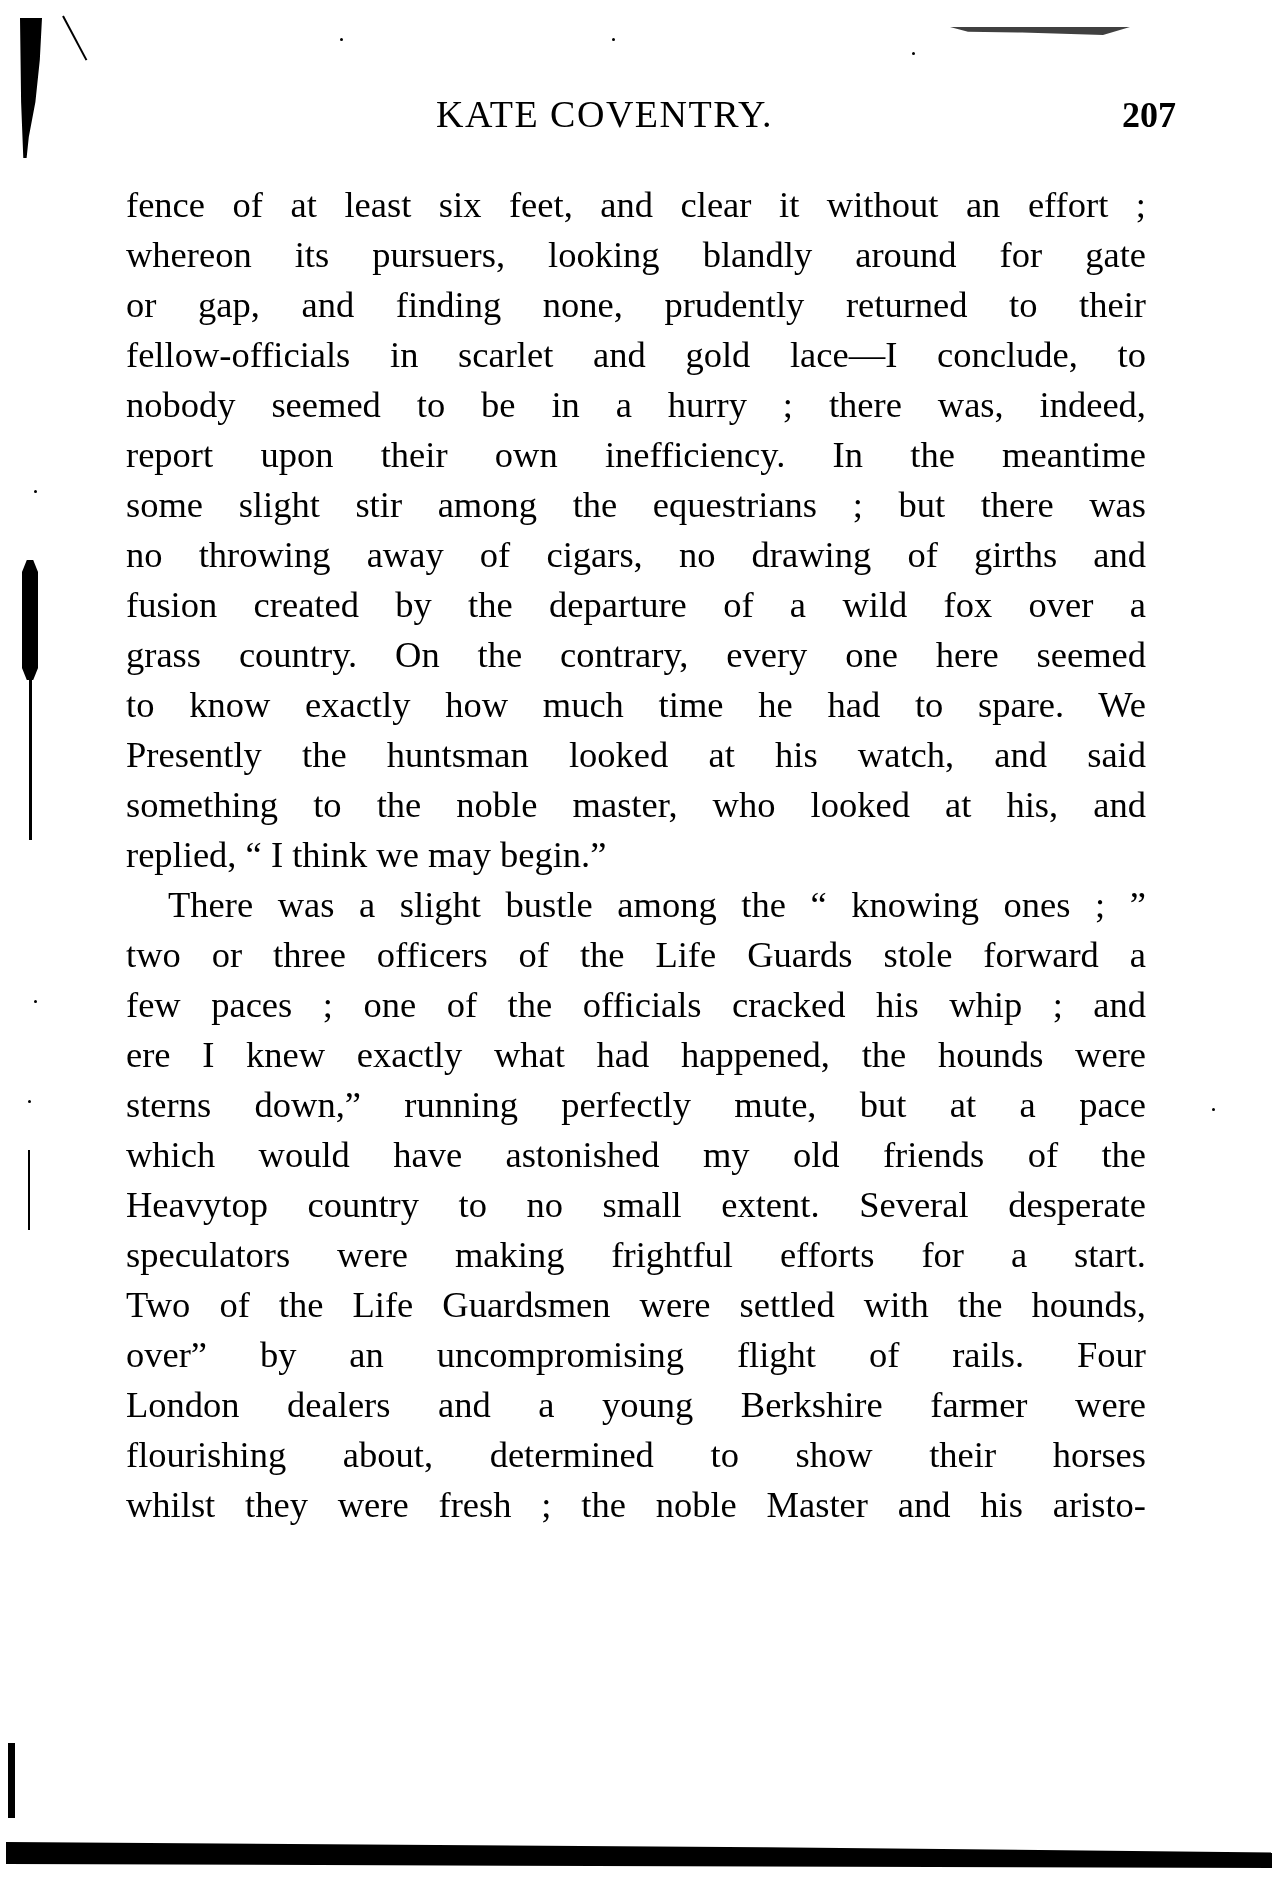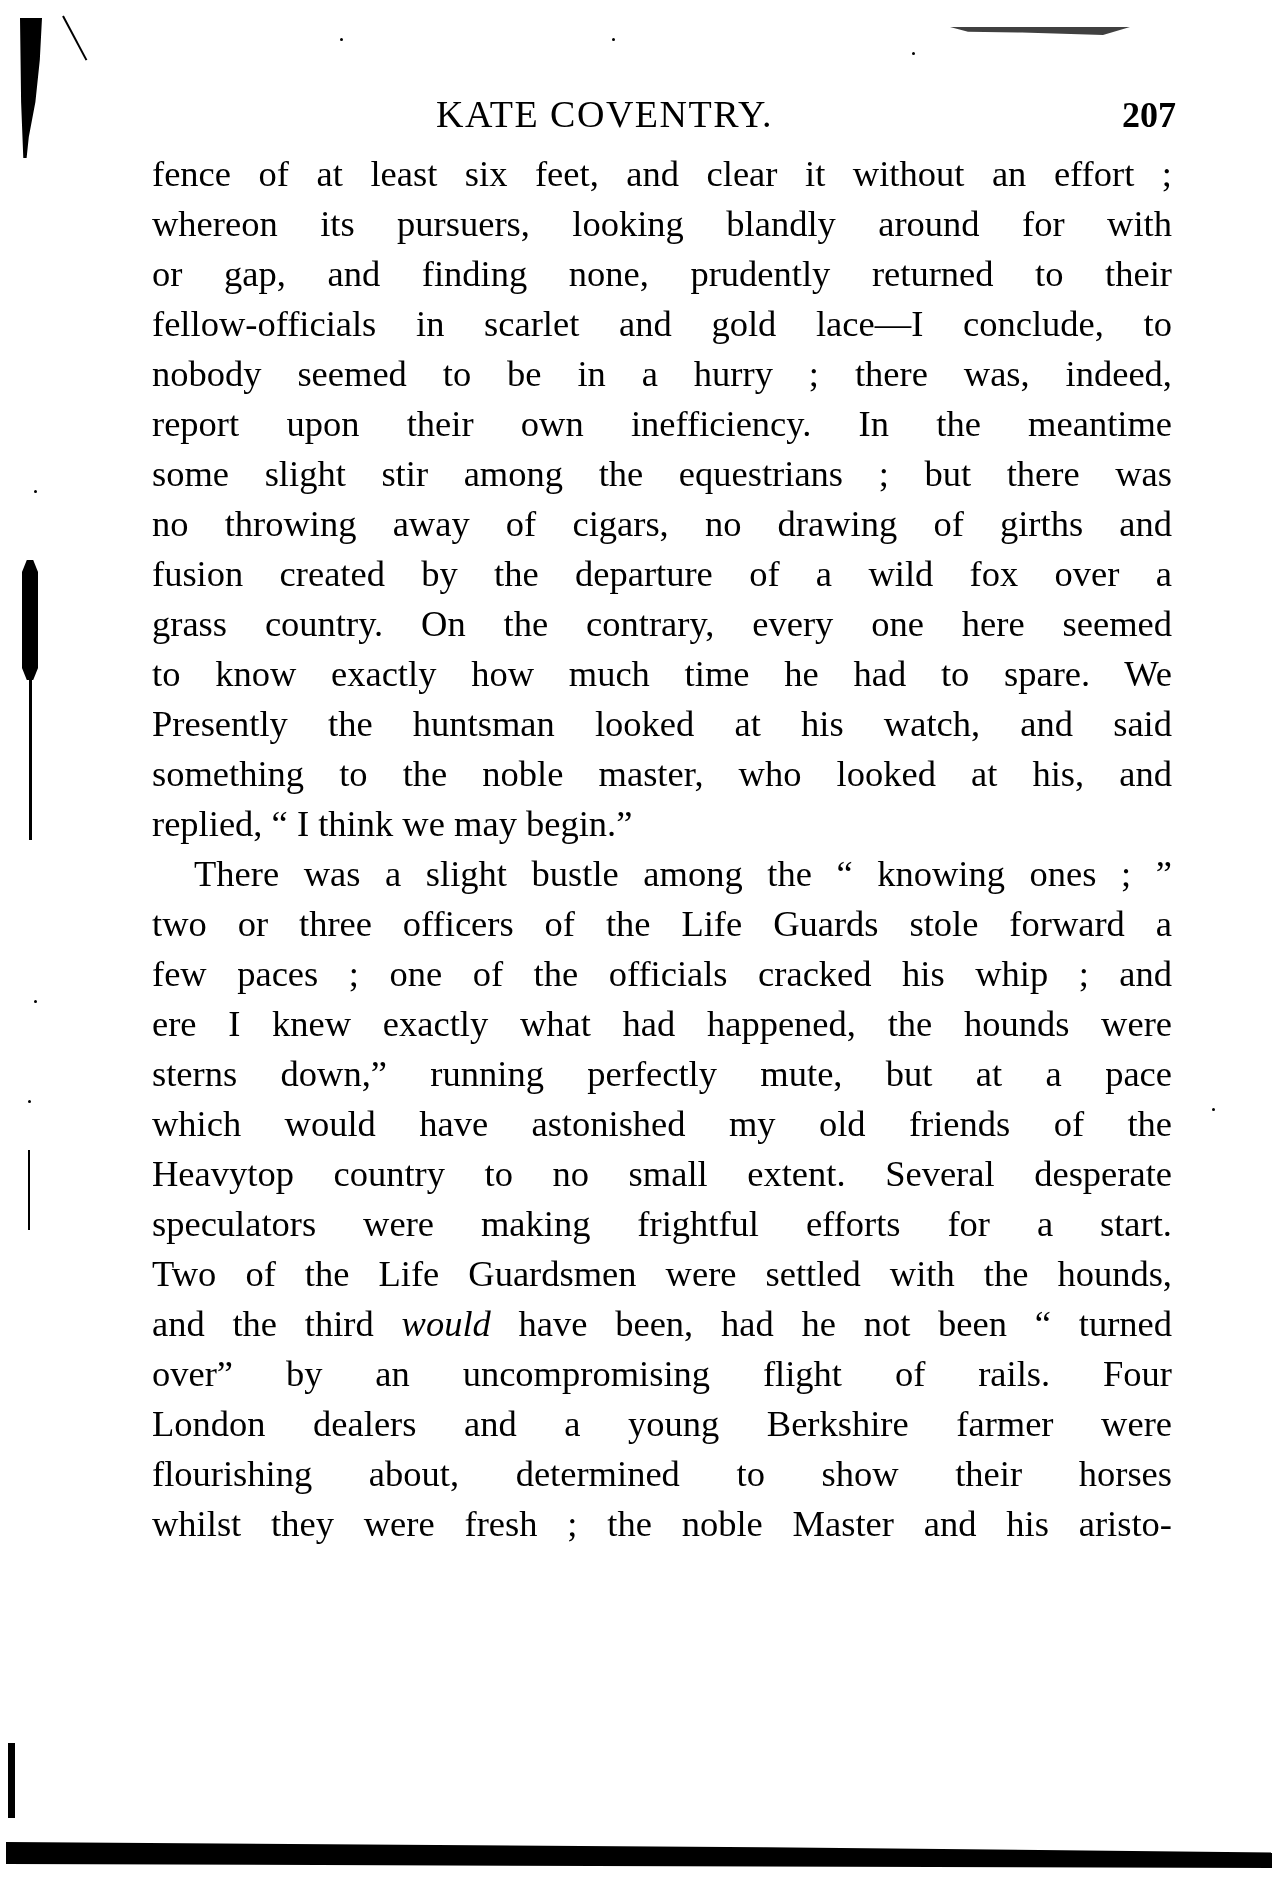--- a/index.html
+++ b/index.html
@@ -45,23 +45,22 @@
       top: 2px;
       font-size: 36px;
       font-weight: bold;
       white-space: nowrap;
       margin-left: 32px;
     }
     
     .body-text {
       position: absolute;
       left: 126px;
-      top: 149px;
+      top: 180px;
       width: 1020px;
-      margin-left: 26px;
     }
     .line {
       display: block;
       height: 50px;
       line-height: 50px;
       font-size: 36.5px;
       white-space: nowrap;
       text-align: justify;
       text-align-last: justify;
       overflow: visible;
@@ -144,21 +143,21 @@
   <div class="speck" style="left:1212px;top:1108px"></div>
   <div class="artifact" style="left:28px;top:1150px;width:2px;height:80px"></div>
 
   <div class="running-head">
     <span class="running-title">KATE COVENTRY.</span>
     <span class="page-number">207</span>
   </div>
 
   <div class="body-text">
     <span class="line">fence of at least six feet, and clear it without an effort ;</span>
-    <span class="line">whereon its pursuers, looking blandly around for with</span>
+    <span class="line">whereon its pursuers, looking blandly around for gate</span>
     <span class="line">or gap, and finding none, prudently returned to their</span>
     <span class="line">fellow-officials in scarlet and gold lace—I conclude, to</span>
     <span class="line">nobody seemed to be in a hurry ;  there was, indeed,</span>
     <span class="line">report upon their own inefficiency.  In the meantime</span>
     <span class="line">some slight stir among the equestrians ;  but there was</span>
     <span class="line">no throwing away of  cigars, no drawing of girths and</span>
     <span class="line">fusion created by the departure of a wild fox over a</span>
     <span class="line">grass country.  On the contrary, every one here seemed</span>
     <span class="line">to know exactly how much time he had to spare.  We</span>
     <span class="line">Presently the huntsman looked at his watch, and said</span>
@@ -166,20 +165,19 @@
     <span class="line last-of-para">replied, “ I think we may begin.”</span>
     <span class="line indent">There was a slight bustle among the “ knowing ones ; ”</span>
     <span class="line">two or three officers of the Life Guards stole forward a</span>
     <span class="line">few paces ;  one of the officials cracked his whip ;  and</span>
     <span class="line">ere I knew exactly what had happened, the hounds were</span>
     <span class="line">sterns down,” running perfectly mute, but at a pace</span>
     <span class="line">which would have astonished my old friends of the</span>
     <span class="line">Heavytop country to no small extent.  Several desperate</span>
     <span class="line">speculators were making frightful efforts for a start.</span>
     <span class="line">Two of the Life Guardsmen were settled with the hounds,</span>
-    <span class="line"><span>and the third </span><em>would</em><span> have been, had he not been “ turned</span></span>
     <span class="line">over”  by an uncompromising flight of rails.   Four</span>
     <span class="line">London dealers and a young Berkshire farmer were</span>
     <span class="line">flourishing about, determined to show their horses</span>
     <span class="line">whilst they were fresh ;  the noble Master and his aristo-</span>
   </div>
 
 </div>
 
 </body></html>

